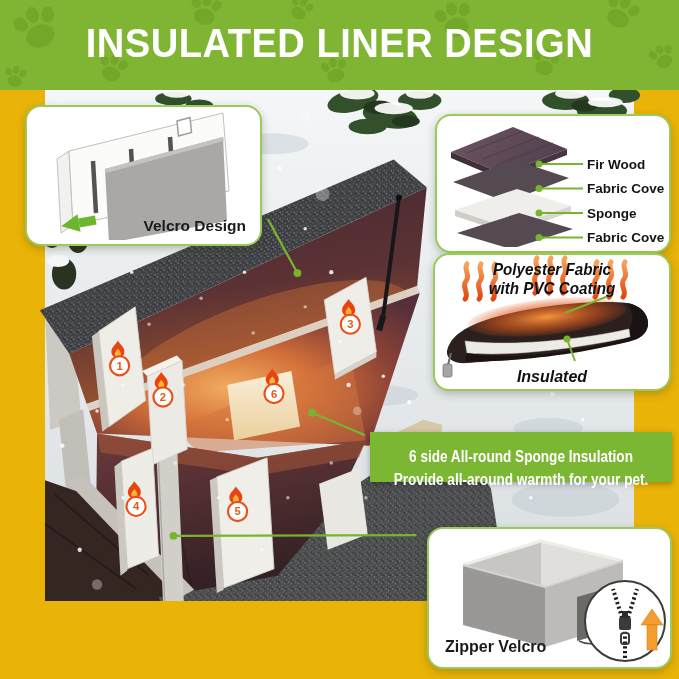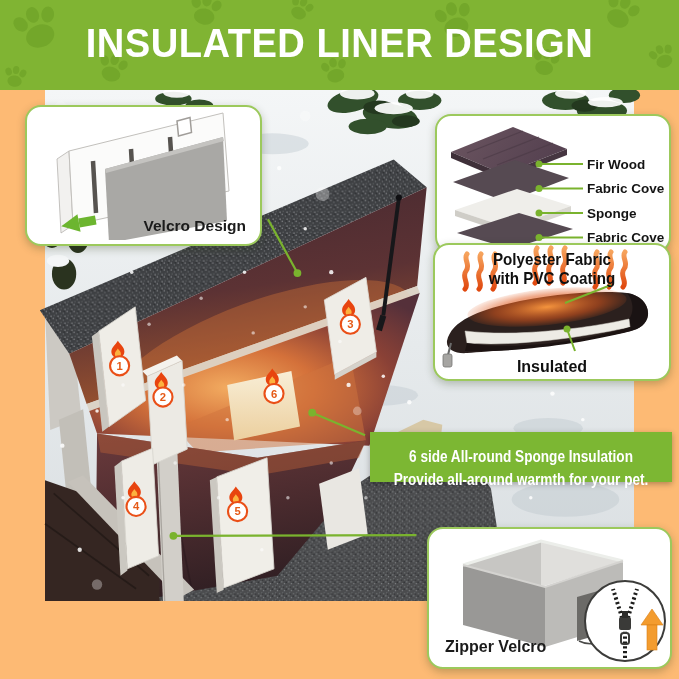--- a/index.html
+++ b/index.html
@@ -1,32 +1,32 @@
 <!DOCTYPE html>
 <html><head>
 <meta charset="utf-8">
 <style>
   html,body{margin:0;padding:0;background:#fff;}
   .stage{position:relative;width:679px;height:679px;overflow:hidden;
-         font-family:"Liberation Sans",sans-serif;background:#fdba74;}
+         font-family:"Liberation Sans",sans-serif;background:#eab308;}
   
   .header{position:absolute;left:0;top:0;width:679px;height:90px;background:#80b433;overflow:hidden;}
   .header svg{position:absolute;left:0;top:0;}
   .header-title{position:absolute;left:0;right:0;top:50%;margin:0;
     transform:translateY(-54%) scaleX(.93);text-align:center;color:#ffffff;
     font-size:41px;font-weight:800;letter-spacing:.5px;white-space:nowrap;}
   
   .photo{position:absolute;left:0;top:90px;width:679px;height:589px;}
   
   .callout{position:absolute;background:#ffffff;border:2px solid #9cc95c;border-radius:16px;
            box-shadow:0 3px 8px rgba(40,60,20,.28);}
   .callout svg{position:absolute;left:0;top:0;}
   #velcro-box{left:25px;top:105px;width:233px;height:137px;}
   #layers-box{left:435px;top:100px;width:232px;height:135px;margin-top:14px;}
-  #heat-box{left:433px;top:243px;width:234px;height:134px;}
+  #heat-box{left:433px;top:253px;width:234px;height:134px;font-style:italic;}
   #zipper-box{left:427px;top:527px;width:241px;height:138px;}
   .callout-label{position:absolute;font-size:15px;font-weight:600;color:#1b1b1b;white-space:nowrap;margin-top:28px;}
   #velcro-label{right:14px;bottom:9px;font-size:15.5px;}
   #zipper-label{left:16px;bottom:11px;font-size:16px;}
   .heat-title{position:absolute;top:5px;left:0;width:100%;text-align:center;font-size:16.5px;
     font-weight:700;color:#101010;line-height:19px;transform:scaleX(.92);}
   .heat-insulated{position:absolute;bottom:3px;left:0;width:100%;text-align:center;
     font-size:16px;font-weight:700;color:#101010;}
   
   #banner{position:absolute;left:370px;top:432px;width:302px;height:50px;background:#7cb733;

